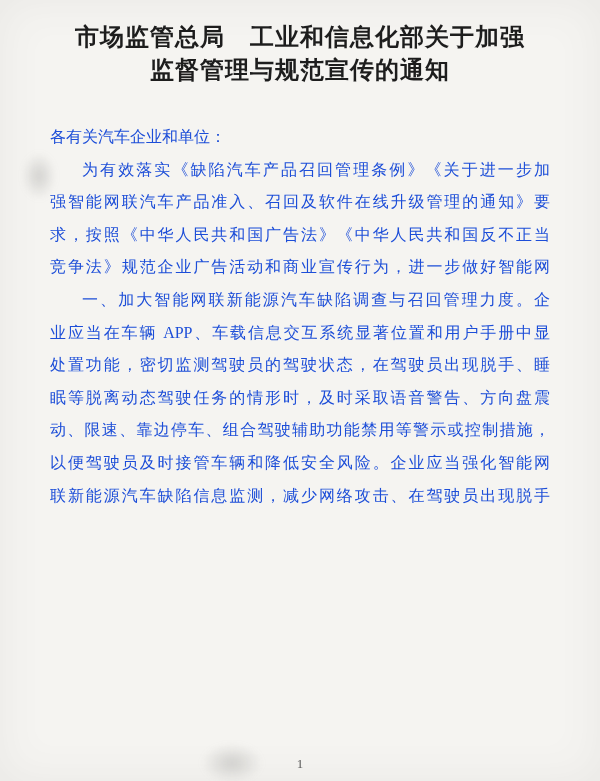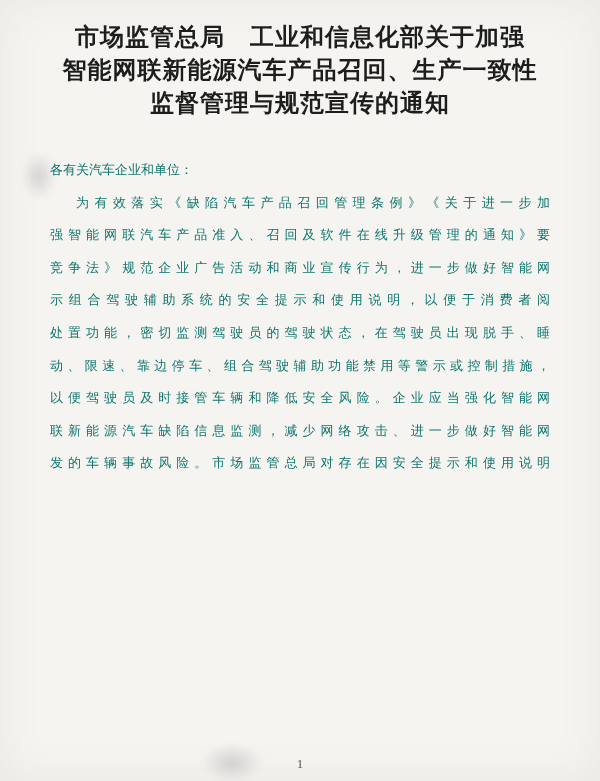--- a/index.html
+++ b/index.html
@@ -40,23 +40,23 @@
     line-height: 33px;
     font-weight: bold;
     letter-spacing: 1px;
     color: #1d1d1d;
   }
   .title-line { display: block; }
 
   .doc-body {
     margin: 34px auto 0 50px;
     width: 500px;
-    font-size: 13px;
+    font-size: 16px;
     line-height: 32.6px;
-    color: #0f766e;
+    color: #1d4ed8;
   }
   .body-line {
     margin: 0;
     white-space: nowrap;
   }
   .body-line.justified {
     white-space: normal;
     text-align: justify;
     text-align-last: justify;
   }
@@ -73,34 +73,35 @@
 </head>
 <body>
 
 <div class="page">
 
   <div class="smudge smudge-left"></div>
   <div class="smudge smudge-bottom"></div>
 
   <h1 class="doc-title">
     <span class="title-line">市场监管总局　工业和信息化部关于加强</span>
-    <span class="title-line">智能网联新能源汽车产品召回、生产一致性</span>
     <span class="title-line">监督管理与规范宣传的通知</span>
   </h1>
 
   <div class="doc-body">
     <p class="body-line">各有关汽车企业和单位：</p>
 
     <p class="body-line justified indent">为有效落实《缺陷汽车产品召回管理条例》《关于进一步加</p>
     <p class="body-line justified">强智能网联汽车产品准入、召回及软件在线升级管理的通知》要</p>
+    <p class="body-line justified">求，按照《中华人民共和国广告法》《中华人民共和国反不正当</p>
     <p class="body-line justified">竞争法》规范企业广告活动和商业宣传行为，进一步做好智能网</p>
 
-    <p class="body-line justified">示组合驾驶辅助系统的安全提示和使用说明，以便于消费者阅</p>
+    <p class="body-line justified indent">一、加大智能网联新能源汽车缺陷调查与召回管理力度。企</p>
+    <p class="body-line justified">业应当在车辆 APP、车载信息交互系统显著位置和用户手册中显</p>
     <p class="body-line justified">处置功能，密切监测驾驶员的驾驶状态，在驾驶员出现脱手、睡</p>
+    <p class="body-line justified">眠等脱离动态驾驶任务的情形时，及时采取语音警告、方向盘震</p>
     <p class="body-line justified">动、限速、靠边停车、组合驾驶辅助功能禁用等警示或控制措施，</p>
     <p class="body-line justified">以便驾驶员及时接管车辆和降低安全风险。企业应当强化智能网</p>
-    <p class="body-line justified">联新能源汽车缺陷信息监测，减少网络攻击、进一步做好智能网</p>
-    <p class="body-line justified">发的车辆事故风险。市场监管总局对存在因安全提示和使用说明</p>
+    <p class="body-line justified">联新能源汽车缺陷信息监测，减少网络攻击、在驾驶员出现脱手</p>
   </div>
 
   <div class="page-number">1</div>
 
 </div>
 
 </body></html>

